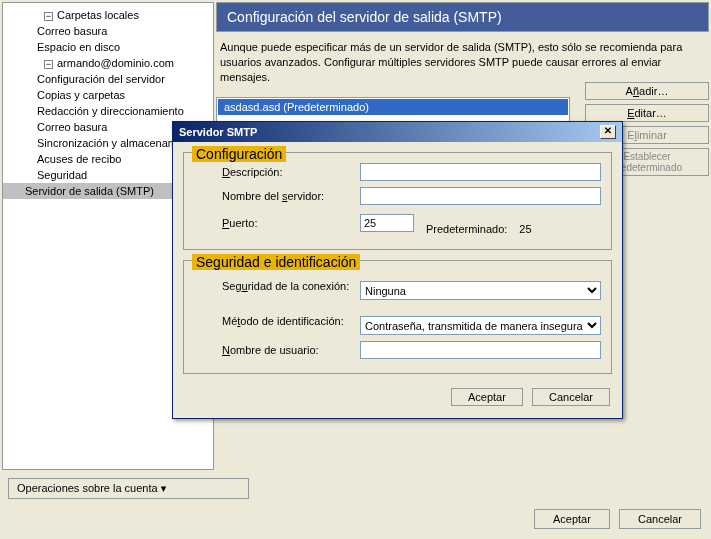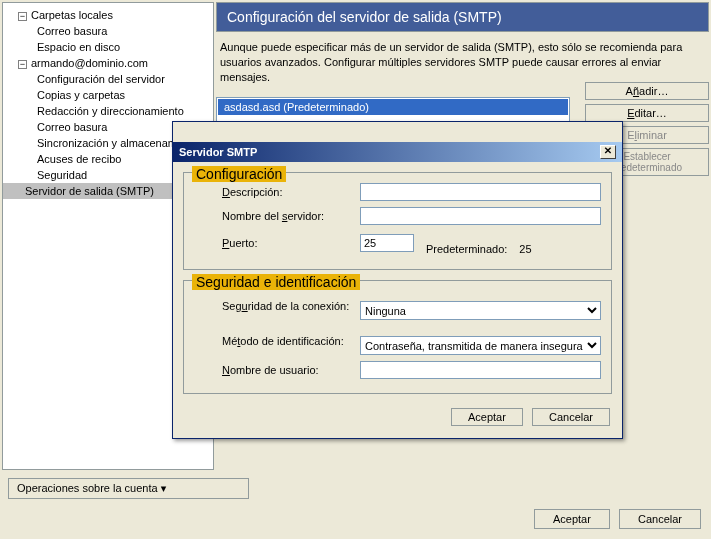--- a/index.html
+++ b/index.html
@@ -20,21 +20,21 @@
   margin: 2px 0 2px 2px;
   padding: 4px 0;
 }
 .tree-item {
   padding: 2px 4px 2px 22px;
   cursor: pointer;
   white-space: nowrap;
   overflow: hidden;
   position: relative;
 }
-.tree-item.root { padding-left: 15px; color: #000; }
+.tree-item.root { padding-left: 0; color: #000; margin-left: 41px; }
 .tree-item.selected { background: #c0c0c0; }
 .expander {
   display: inline-block;
   width: 9px;
   height: 9px;
   border: 1px solid #808080;
   text-align: center;
   line-height: 7px;
   font-size: 9px;
   margin-right: 4px;
@@ -128,21 +128,20 @@
 }
 .modal-title {
   background: linear-gradient(to right, #0a246a, #a6caf0);
   color: #fff;
   padding: 3px 6px;
   font-weight: bold;
   font-size: 11px;
   display: flex;
   justify-content: space-between;
   align-items: center;
-  margin-top: 20px;
 }
 .close-btn {
   width: 16px;
   height: 14px;
   background: #ece9d8;
   border: 1px solid #fff;
   border-right-color: #404040;
   border-bottom-color: #404040;
   text-align: center;
   line-height: 10px;

